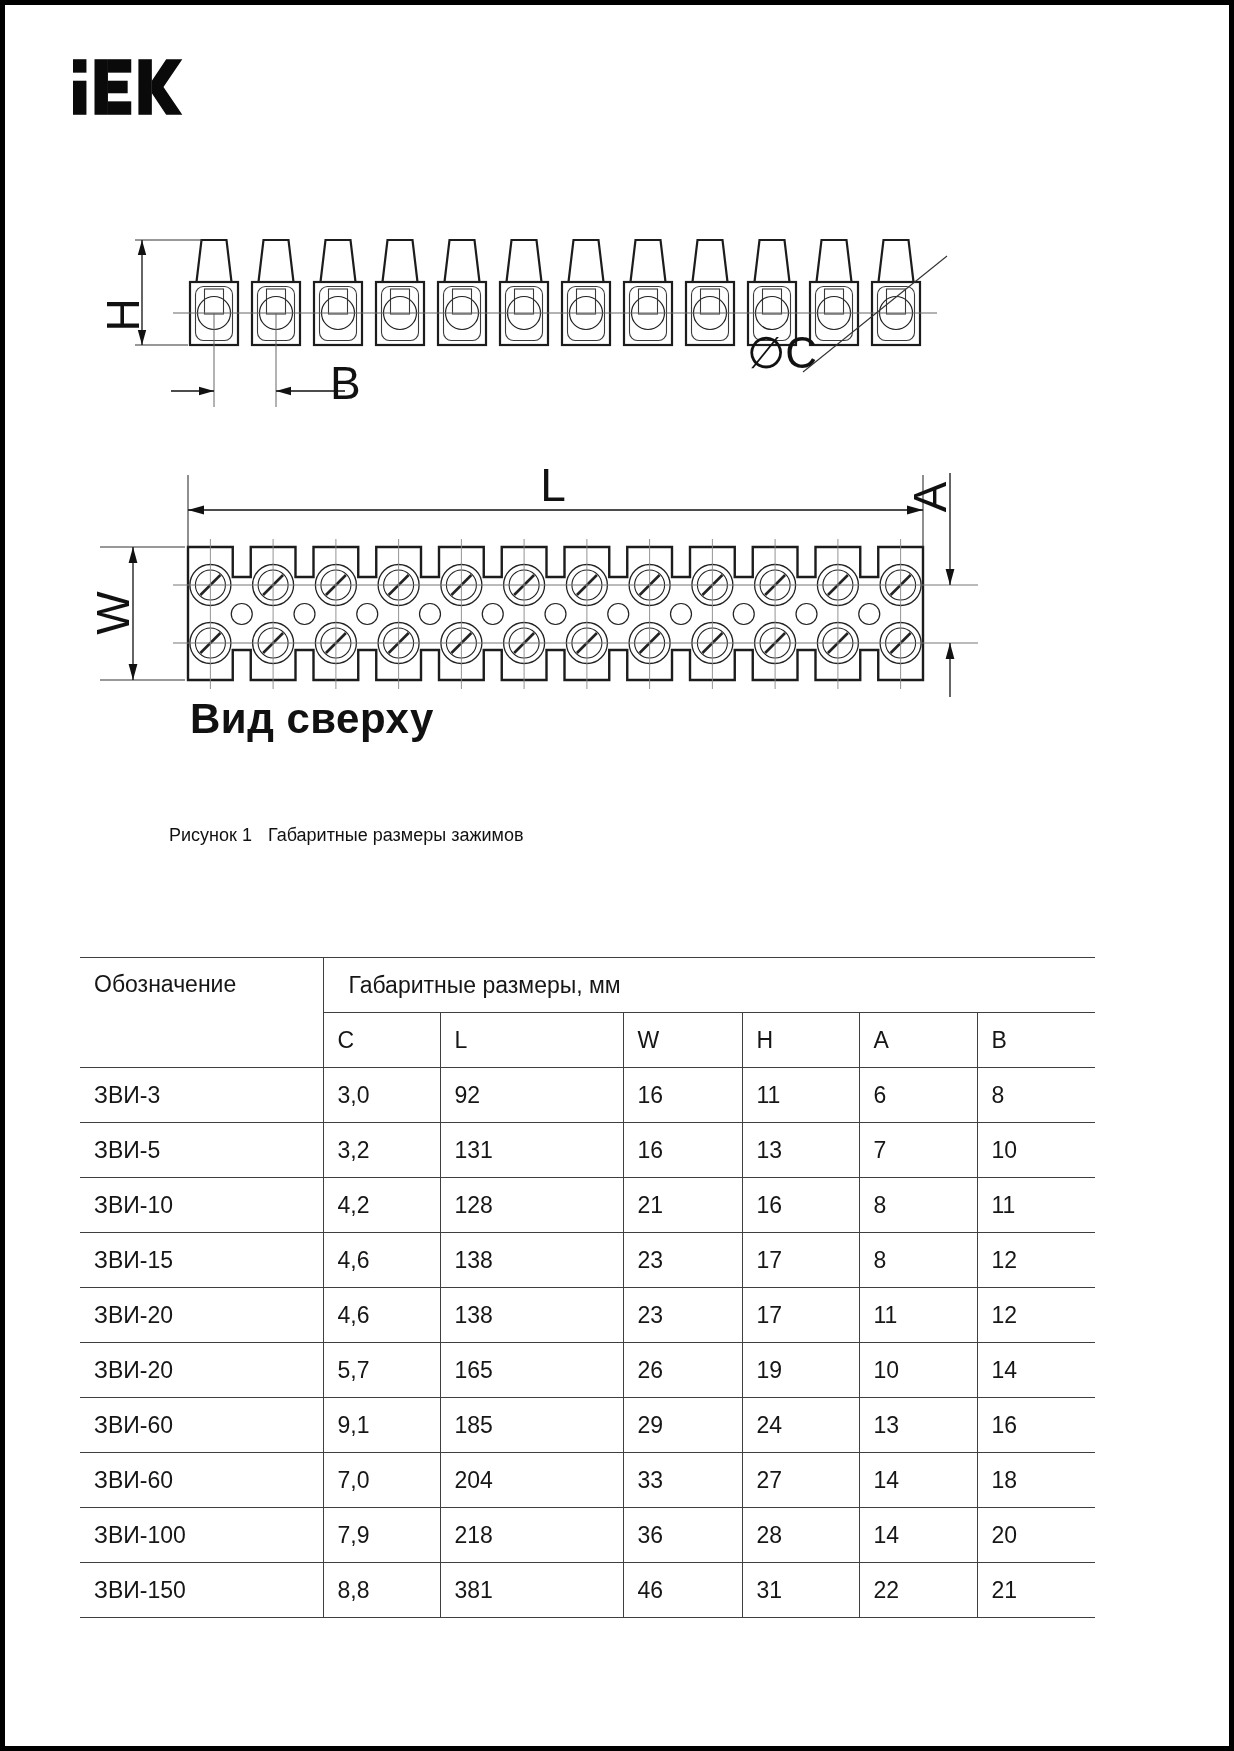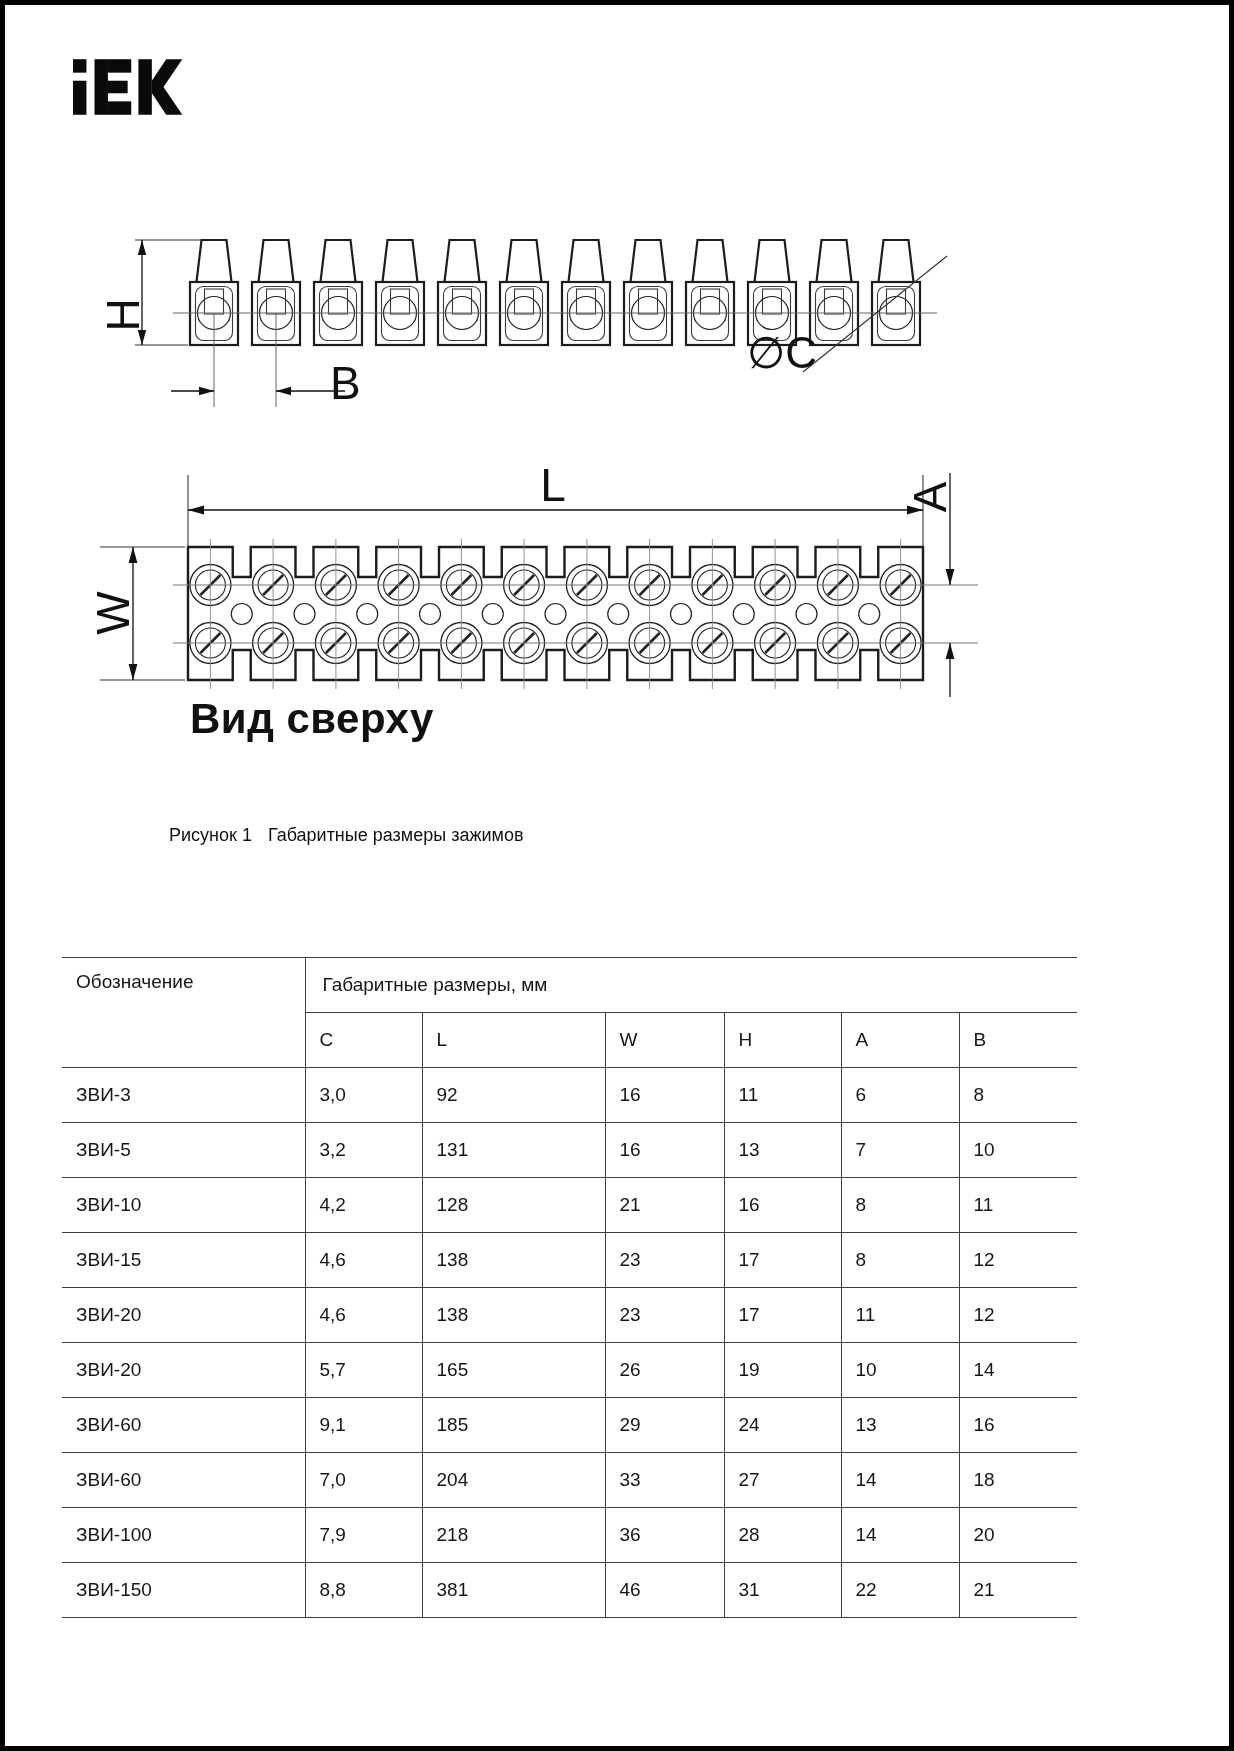--- a/index.html
+++ b/index.html
@@ -11,29 +11,29 @@
 
   .side-view  { position:absolute; left:90px;  top:195px; width:870px; height:215px; }
   .top-view   { position:absolute; left:80px;  top:400px; width:920px; height:300px; }
 
   .view-label { position:absolute; left:185px; top:690px; font-size:42px;
                 font-weight:700; letter-spacing:0.5px; color:#111; }
 
   .fig-caption { position:absolute; left:140px; top:820px; font-size:18px;
                  color:#111; display:flex; gap:16px;margin-left:24px; }
 
-  .dim-table { position:absolute; left:57px; top:952px; width:1015px;
+  .dim-table { position:absolute; left:75px; top:952px; width:1015px;
                border-collapse:collapse; table-layout:fixed;
-               font-size:19px; color:#161616;
+               font-size:23px; color:#161616;
                border-top:1.6px solid #3f3f3f; }
   .dim-table th { font-weight:400; text-align:left; }
   .dim-table th.desig { vertical-align:top; padding:13px 0 0 14px;
                         border-right:1.6px solid #3f3f3f;
                         border-bottom:1.6px solid #3f3f3f; }
-  .dim-table th.group { height:52px; padding-left:17px; vertical-align:middle;
+  .dim-table th.group { height:52px; padding-left:25px; vertical-align:middle;
                         border-bottom:1.6px solid #3f3f3f; }
   .dim-table tr.subhead th { height:52px; padding-left:14px; vertical-align:middle;
                         border-bottom:1.6px solid #3f3f3f;
                         border-right:1.6px solid #3f3f3f; }
   .dim-table tr.subhead th:last-child { border-right:none; }
   .dim-table tbody td { height:52px; padding-left:14px; vertical-align:middle;
                         border-bottom:1.6px solid #3f3f3f;
                         border-right:1.6px solid #3f3f3f; }
   .dim-table tbody td:last-child { border-right:none; }
 

